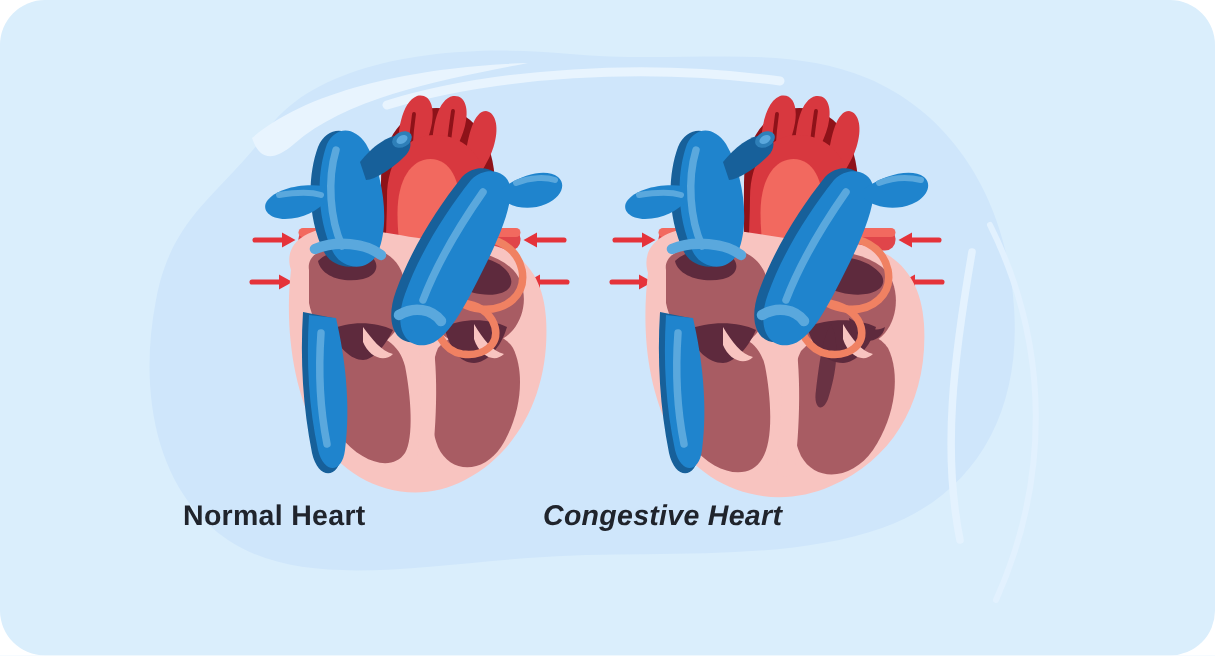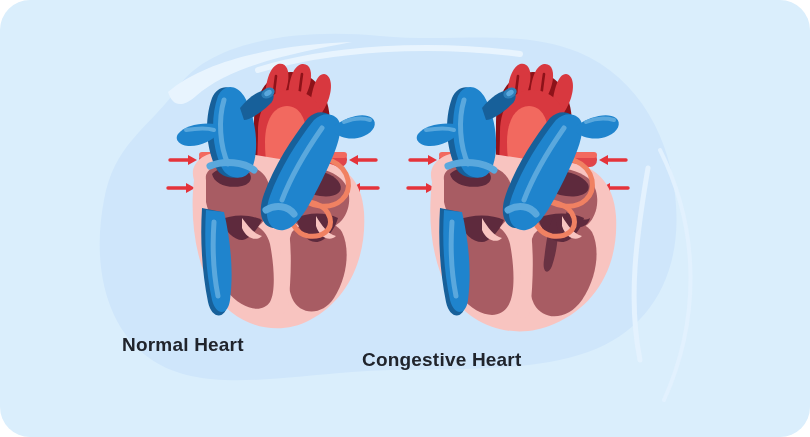--- a/index.html
+++ b/index.html
@@ -274,15 +274,15 @@
       <path d="M46,148 C44,180 46,210 52,238 C56,254 68,254 70,238
                C74,208 70,176 64,150 Z" fill="#1f84cd"></path>
       <path d="M54,160 C52,188 54,214 58,234" stroke="#5aa8dd" stroke-width="5" fill="none" stroke-linecap="round"></path>
 
       <path d="M50,104 C64,98 86,100 96,108" stroke="#5aa8dd" stroke-width="7" fill="none" stroke-linecap="round"></path>
       <path d="M110,148 C120,142 132,144 138,152" stroke="#5aa8dd" stroke-width="7" fill="none" stroke-linecap="round"></path>
     </svg>
   </div>
 
   <div class="caption" style="left:122px;top:334px;">Normal Heart</div>
-  <div class="caption" style="left:362px;top:349px;">Congestive Heart</div>
+  <div class="caption" style="left:362px;top:334px;font-style:italic;">Congestive Heart</div>
 
 </div>
 
 </body></html>

